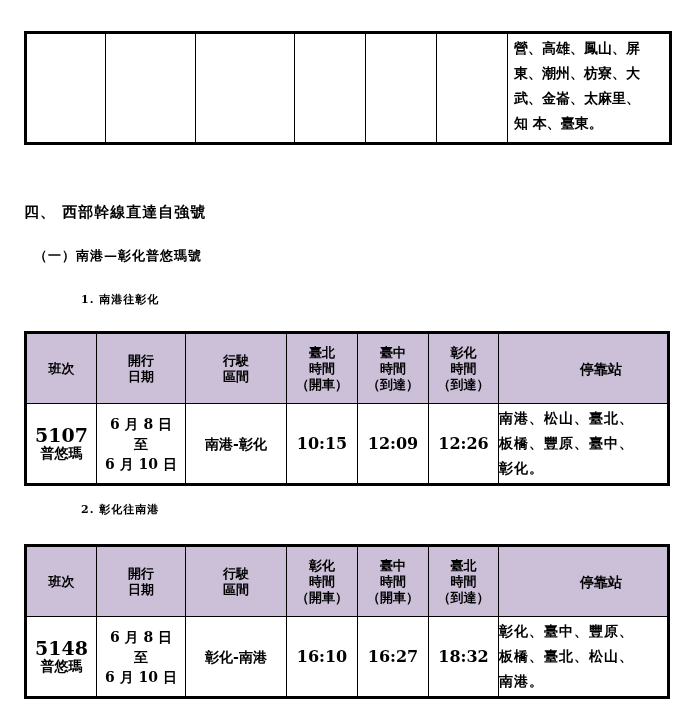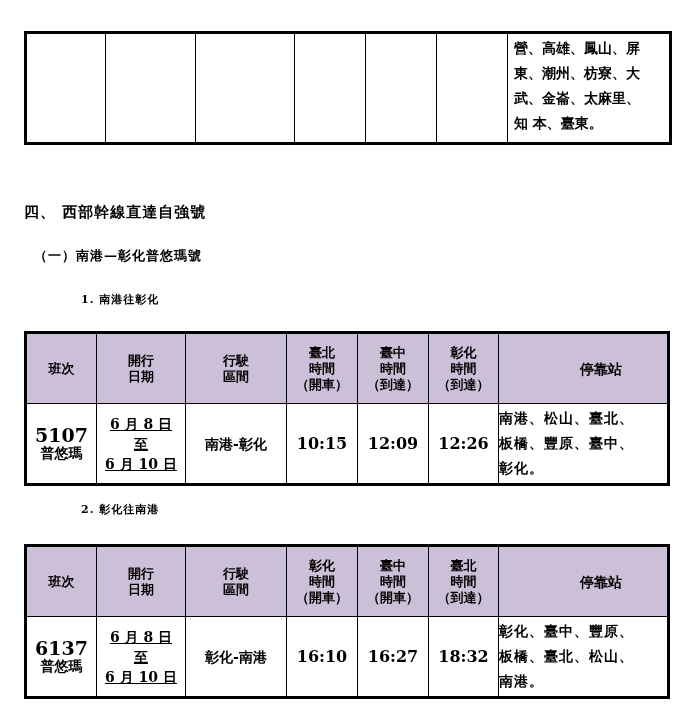--- a/index.html
+++ b/index.html
@@ -23,21 +23,21 @@
 
   .sched { left: 24px; width: 646px; border: 3px solid #000; }
   #t-s1 { top: 331px; }
   #t-s2 { top: 544px; }
   .sched thead th { background: #ccc0d9; height: 69px; font-size: 13px; line-height: 16px; }
   .sched tbody td { height: 79px; font-size: 14px; line-height: 20px; }
   .sched td.time { font-size: 16px; font-family: "DejaVu Serif", serif; }
   .sched td.train { font-size: 14px; line-height: 18px; }
   .sched td.train .num { font-size: 19px; }
   .sched td.stops { text-align: left; font-size: 14px; line-height: 25px; letter-spacing: 1px; }
-  .sched td.dates { font-size: 14px; line-height: 20px; text-decoration: underline; }
+  .sched td.dates { font-size: 14px; line-height: 20px; }
   .sched th.stops-h { font-size: 14px; padding-left: 36px; }
   .blk { display: block; }
 </style>
 </head>
 <body>
 
 <table id="t-top">
   <colgroup>
     <col style="width:80px">
       <col style="width:90px">
@@ -169,21 +169,21 @@
           <span class="blk">臺北</span>
           <span class="blk">時間</span>
           <span class="blk">（到達）</span>
         </th>
       <th class="stops-h"><span>停靠站</span></th>
     </tr>
   </thead>
   <tbody>
     <tr>
       <td class="train">
-        <span class="blk num">6137</span>
+        <span class="blk num">5148</span>
         <span class="blk">普悠瑪</span>
       </td>
       <td class="dates">
         <span class="blk">6 月 8 日</span>
         <span class="blk">至</span>
         <span class="blk">6 月 10 日</span>
       </td>
       <td>彰化-南港</td>
       <td class="time">16:10</td>
       <td class="time">16:27</td>

